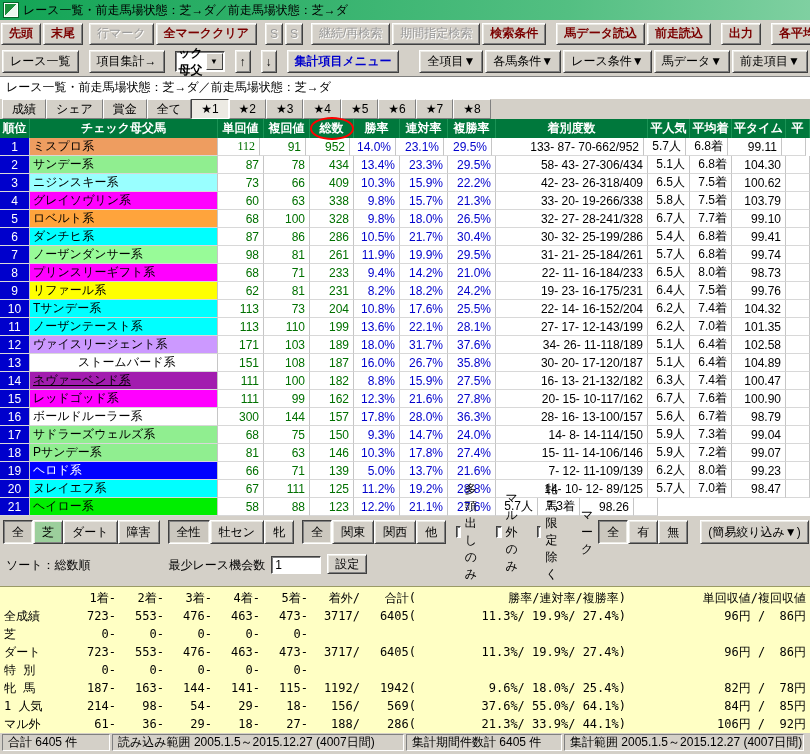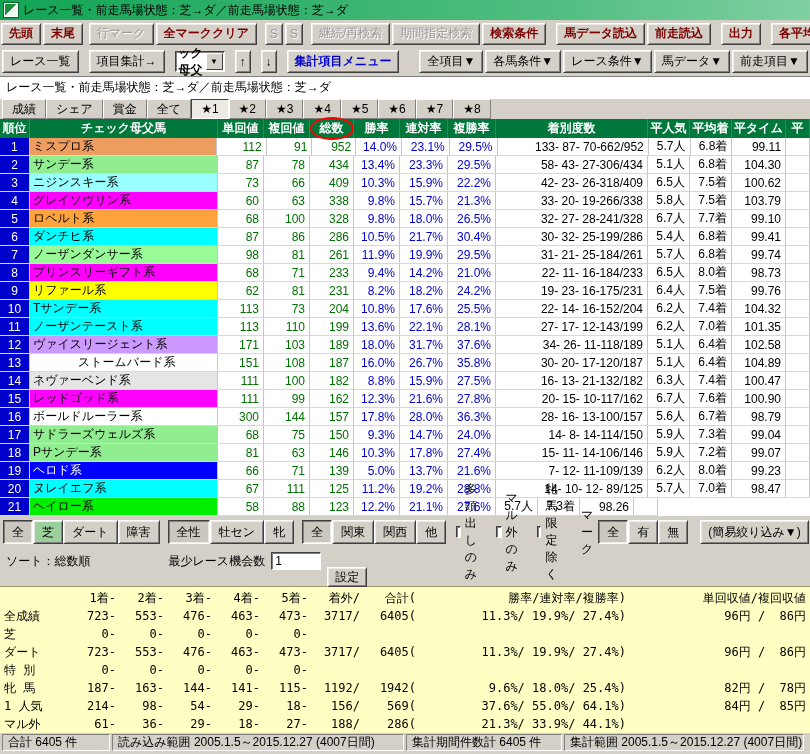--- a/index.html
+++ b/index.html
@@ -74,21 +74,21 @@
   .fgroup { display:flex; margin-right:8px; }
   .fbtn { height:24px; padding:1px 8px; }
   .chkgroup { display:flex; align-items:center; margin:0 2px; }
   .chk { display:inline-flex; align-items:center; gap:4px; margin-right:12px; }
   .box { width:12px; height:12px; background:#FFFFFF; border:1px solid;
          border-color:#404040 #FFFFFF #FFFFFF #404040; box-shadow:inset 1px 1px 0 #808080; }
   .marklabel { margin:0 5px 0 2px; }
   .quick { margin-left:4px; height:24px; }
 
   
-  .sortbar { height:26px; display:flex; align-items:center; padding:0 6px; gap:6px; }
+  .sortbar { height:26px; display:flex; align-items:flex-end; padding:0 6px; gap:6px; }
   .minlabel { margin-left:72px; }
   .field { width:50px; height:18px; background:#FFFFFF; border:1px solid;
            border-color:#404040 #FFFFFF #FFFFFF #404040; box-shadow:inset 1px 1px 0 #808080;
            font-family:inherit; font-size:12px; padding:0 3px; }
   .sortbar .btn { height:20px;margin-top:32px; }
 
   
   .summary { margin-top:12px; height:147px; background:var(--summary-bg,#FFFFC4);
              border-top:1px solid #9A9A66; padding:2px 4px;
              font-family:"DejaVu Sans Mono","Liberation Mono",monospace; font-size:12px; }
@@ -203,21 +203,21 @@
           <span>平タイム</span>
         </div>
         <div class="th" style="width: 24px;">
           <span>平</span>
         </div>
       </div>
     <div class="tbody">
         <div class="trow">
           <div class="td c-rank" style="width: 30px;">1</div>
           <div class="td c-name" style="width: 188px; background: rgb(238, 157, 96);">ミスプロ系</div>
-          <div class="td c-num green" style="width: 50px;">112</div>
+          <div class="td c-num green" style="width: 42px; font-family: Liberation Serif, serif;">112</div>
           <div class="td c-num green" style="width: 46px;">91</div>
           <div class="td c-num green" style="width: 44px;">952</div>
           <div class="td c-num blue" style="width: 46px;">14.0%</div>
           <div class="td c-num blue" style="width: 48px;">23.1%</div>
           <div class="td c-num blue" style="width: 48px;">29.5%</div>
           <div class="td c-num " style="width: 152px;">133- 87- 70-662/952</div>
           <div class="td c-num " style="width: 42px;">5.7人</div>
           <div class="td c-num " style="width: 42px;">6.8着</div>
           <div class="td c-num " style="width: 54px;">99.11</div>
           <div class="td c-num " style="width: 24px;"></div>
@@ -397,21 +397,21 @@
           <div class="td c-num blue" style="width: 48px;">26.7%</div>
           <div class="td c-num blue" style="width: 48px;">35.8%</div>
           <div class="td c-num " style="width: 152px;">30- 20- 17-120/187</div>
           <div class="td c-num " style="width: 42px;">5.1人</div>
           <div class="td c-num " style="width: 42px;">6.4着</div>
           <div class="td c-num " style="width: 54px;">104.89</div>
           <div class="td c-num " style="width: 24px;"></div>
         </div>
         <div class="trow">
           <div class="td c-rank" style="width: 30px;">14</div>
-          <div class="td c-name" style="width: 188px; background: #e5e5e5;">ネヴァーベンド系</div>
+          <div class="td c-name" style="width: 188px; background: #a21caf; text-decoration: underline;">ネヴァーベンド系</div>
           <div class="td c-num green" style="width: 46px;">111</div>
           <div class="td c-num green" style="width: 46px;">100</div>
           <div class="td c-num green" style="width: 44px;">182</div>
           <div class="td c-num blue" style="width: 46px;">8.8%</div>
           <div class="td c-num blue" style="width: 48px;">15.9%</div>
           <div class="td c-num blue" style="width: 48px;">27.5%</div>
           <div class="td c-num " style="width: 152px;">16- 13- 21-132/182</div>
           <div class="td c-num " style="width: 42px;">6.3人</div>
           <div class="td c-num " style="width: 42px;">7.4着</div>
           <div class="td c-num " style="width: 54px;">100.47</div>
@@ -660,20 +660,21 @@
       <div class="srow">
         <div class="scell slabel" style="width: 64px;">マル外</div>
         <div class="scell" style="width: 48px;">61-</div>
         <div class="scell" style="width: 48px;">36-</div>
         <div class="scell" style="width: 48px;">29-</div>
         <div class="scell" style="width: 48px;">18-</div>
         <div class="scell" style="width: 48px;">27-</div>
         <div class="scell" style="width: 52px;">188/</div>
         <div class="scell" style="width: 56px;">286(</div>
         <div class="scell" style="width: 210px;">21.3%/ 33.9%/ 44.1%)</div>
+        <div class="scell" style="width: 180px;">106円 /  92円</div>
       </div>
     </div>
 
   <div class="statusbar">
       <div class="seg" style="width: 108px;">合計 6405 件</div>
       <div class="seg" style="width: 292px;">読み込み範囲 2005.1.5～2015.12.27 (4007日間)</div>
       <div class="seg" style="width: 156px;">集計期間件数計 6405 件</div>
       <div class="seg" style="width: 240px;">集計範囲 2005.1.5～2015.12.27 (4007日間)</div>
     </div>
 

